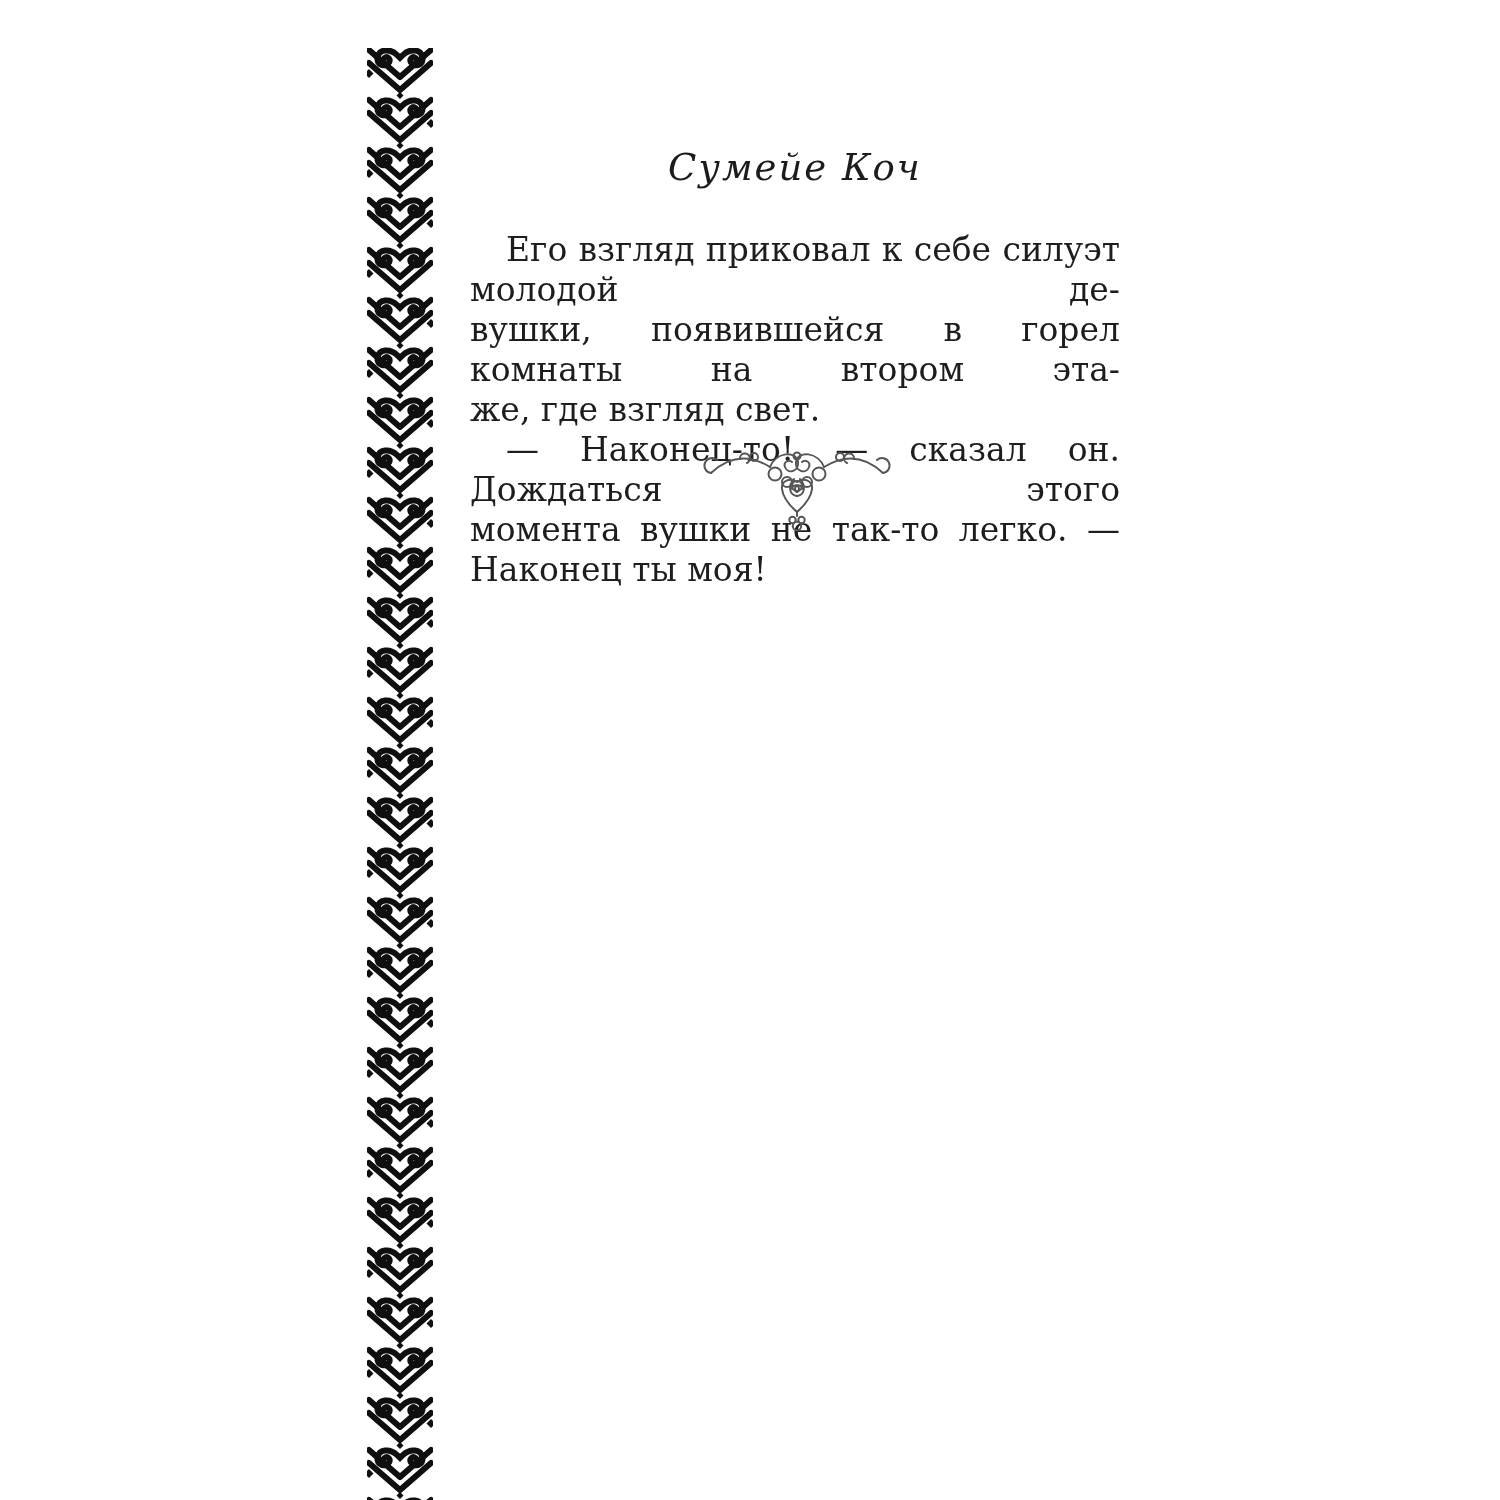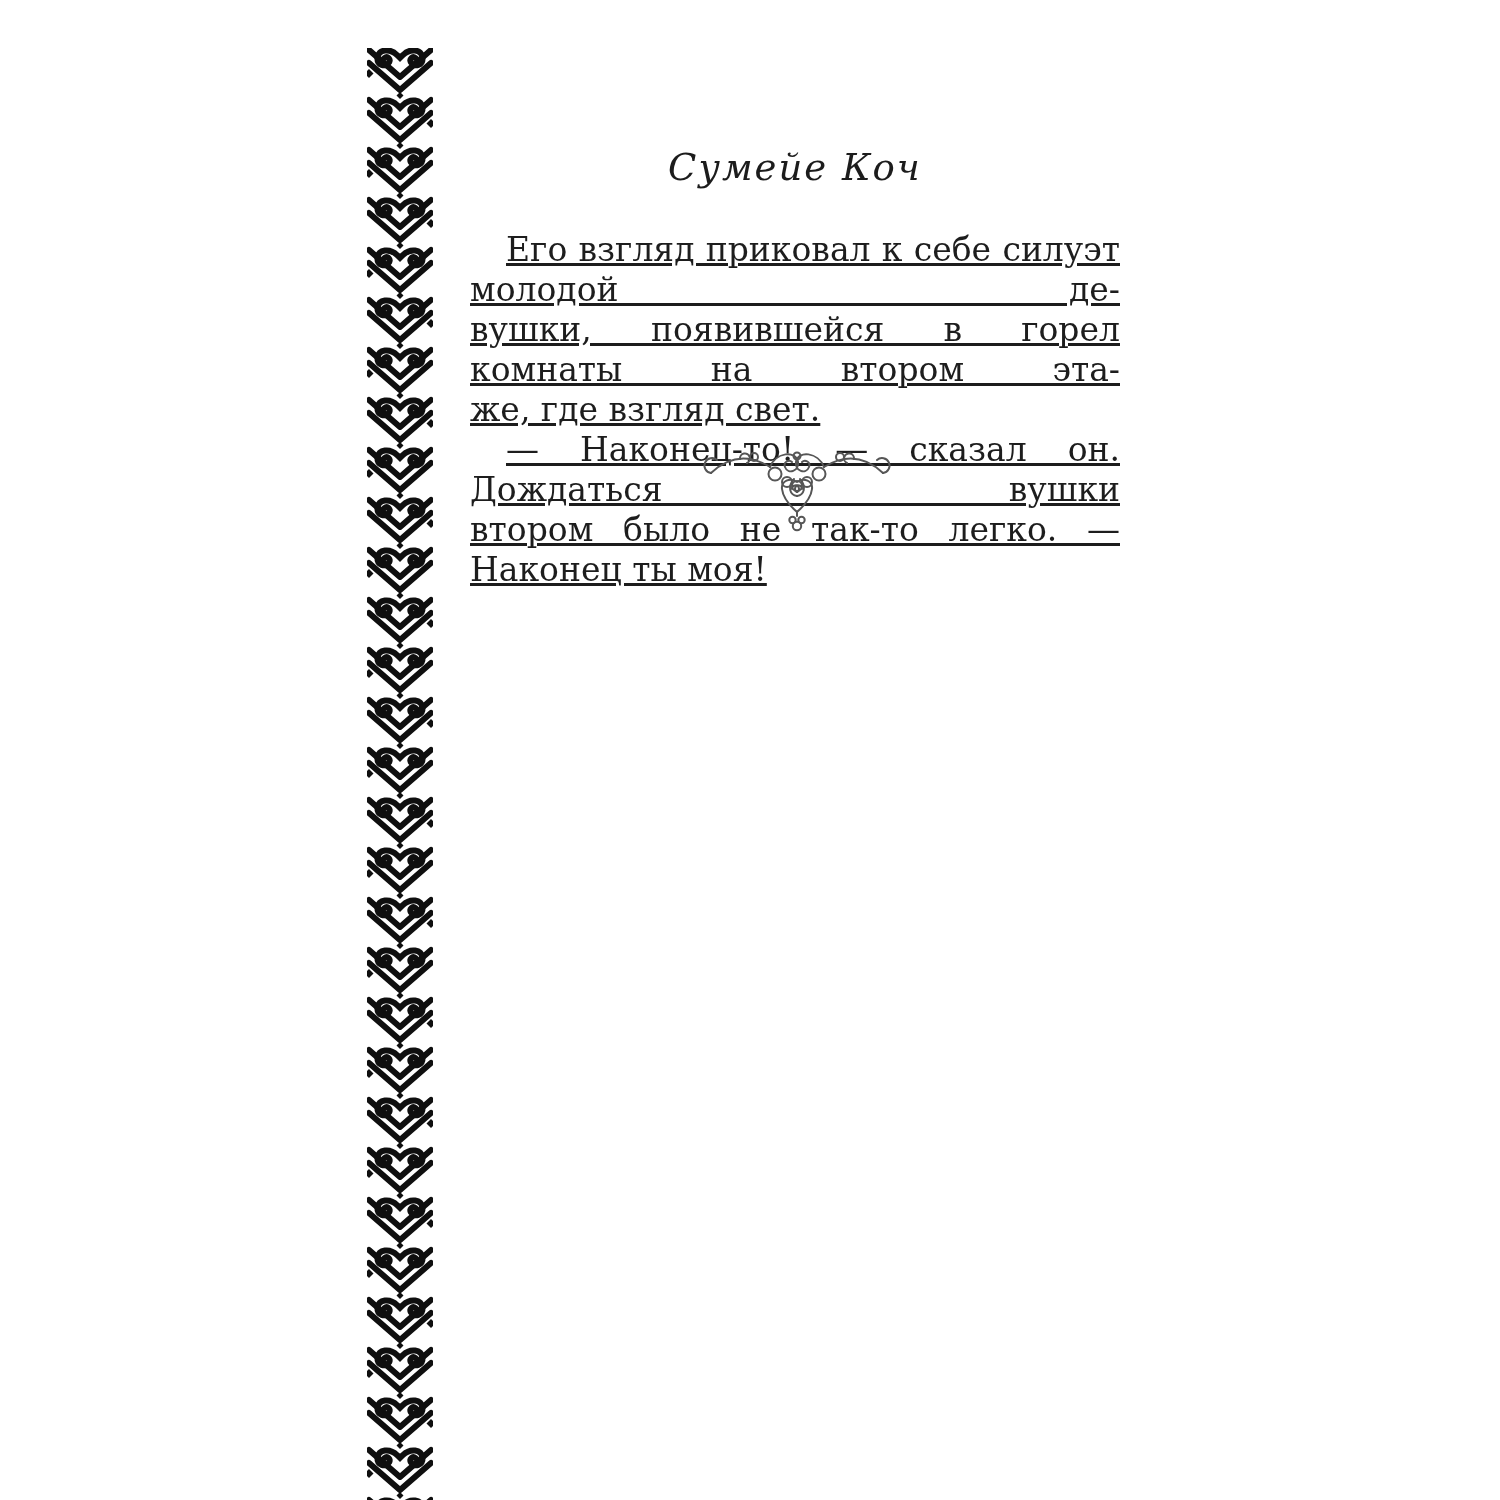--- a/index.html
+++ b/index.html
@@ -35,21 +35,20 @@
   }
   
   .text-column {
     position: absolute;
     left: 470px;
     top: 182px;
     width: 650px;
     color: #1d1d1d;
     font-size: 33px;
     line-height: 40px;
-    text-decoration: underline;
   }
   .line {
     text-align: justify;
     text-align-last: justify;
     white-space: normal;
   }
   .line.indent { text-indent: 36px; }
   .line.para-end { text-align-last: left; }
   
   .flourish {
@@ -104,22 +103,22 @@
         <use href="#bt" y="1400"></use>
     </svg>
   </div>
 
   <div class="running-header">Сумейе Коч</div>
 
   <div class="text-column">
     <div class="line indent">Его взгляд приковал к себе силуэт молодой де-</div>
     <div class="line">вушки, появившейся в горел комнаты на втором эта-</div>
     <div class="line para-end">же, где взгляд свет.</div>
-    <div class="line indent">— Наконец-то! — сказал он. Дождаться вушки</div>
-    <div class="line para-end">втором было не так-то легко. — Наконец ты моя!</div>
+    <div class="line indent">— Наконец-то! — сказал он. Дождаться этого</div>
+    <div class="line para-end">момента вушки не так-то легко. — Наконец ты моя!</div>
   </div>
 
   <div class="flourish">
     <svg width="202" height="98" viewBox="0 0 202 98" xmlns="http://www.w3.org/2000/svg">
       <defs>
         <g id="flh" stroke="#565656" stroke-width="2" fill="none" stroke-linecap="round">
           <path d="M 21 20 a 7.5 7.5 0 1 0 -6 13"></path>
           <path d="M 15 33 C 33 16 53 14 74 27"></path>
           <path d="M 44 19 a 5 5 0 1 1 7 4"></path>
           <circle cx="58" cy="17" r="4"></circle>

